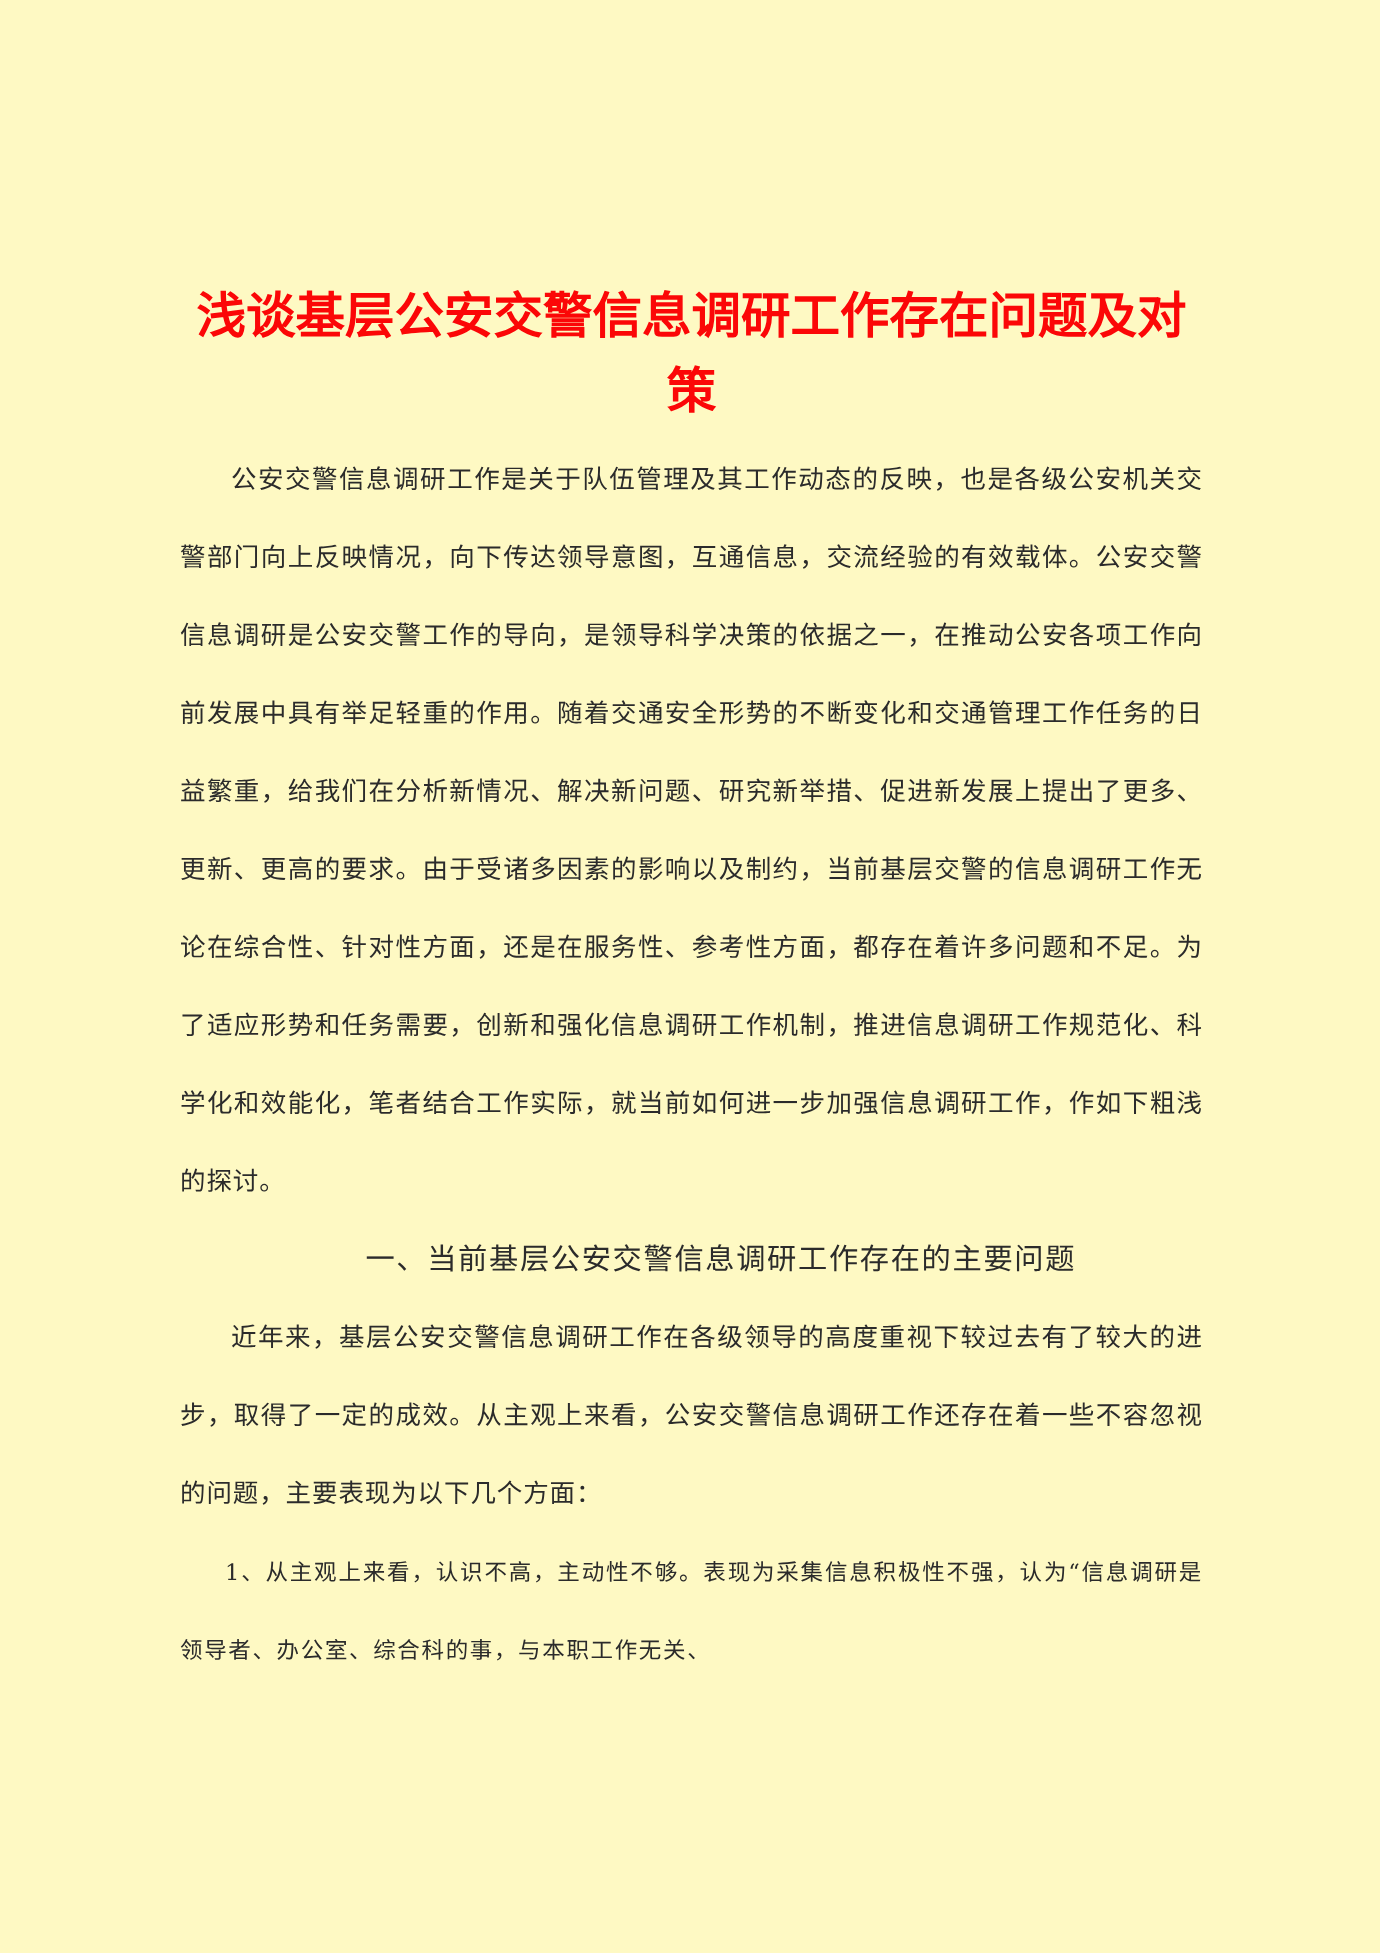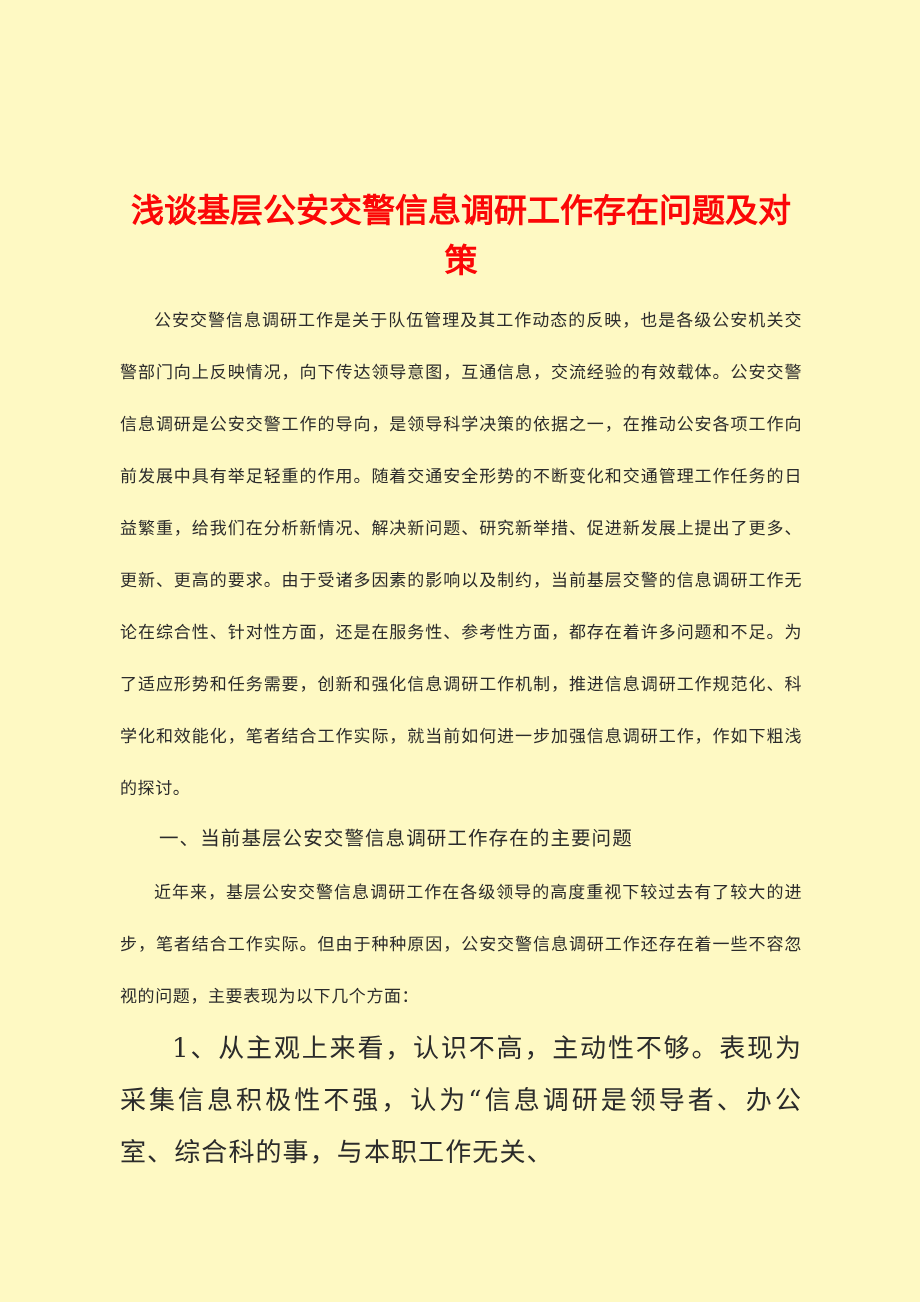--- a/index.html
+++ b/index.html
@@ -42,42 +42,41 @@
     font-size: 17px;
     line-height: 52px;
     text-align: justify;
     text-justify: inter-character;
     text-indent: 2em;
     margin: 0;
     letter-spacing: 0.6px;
     font-family: "DejaVu Serif", "Liberation Serif", serif;
   }
   .para.small {
-    font-size: 26px;
+    font-size: 15px;
     letter-spacing: 1.1px;
     line-height: 52px;
   }
   .para.heading-sec {
     font-size: 19.5px;
     letter-spacing: 1.1px;
     line-height: 52px;
-    text-align: left;
-    font-family: Liberation Mono, monospace;
+    text-align: center;
   }
 </style>
 </head>
 <body>
 
 <div id="page">
   <div class="doc-body">
 
     <h1 class="doc-title">浅谈基层公安交警信息调研工作存在问题及对策</h1>
 
     <p class="para">公安交警信息调研工作是关于队伍管理及其工作动态的反映，也是各级公安机关交警部门向上反映情况，向下传达领导意图，互通信息，交流经验的有效载体。公安交警信息调研是公安交警工作的导向，是领导科学决策的依据之一，在推动公安各项工作向前发展中具有举足轻重的作用。随着交通安全形势的不断变化和交通管理工作任务的日益繁重，给我们在分析新情况、解决新问题、研究新举措、促进新发展上提出了更多、更新、更高的要求。由于受诸多因素的影响以及制约，当前基层交警的信息调研工作无论在综合性、针对性方面，还是在服务性、参考性方面，都存在着许多问题和不足。为了适应形势和任务需要，创新和强化信息调研工作机制，推进信息调研工作规范化、科学化和效能化，笔者结合工作实际，就当前如何进一步加强信息调研工作，作如下粗浅的探讨。</p>
 
     <p class="para heading-sec">一、当前基层公安交警信息调研工作存在的主要问题</p>
 
-    <p class="para">近年来，基层公安交警信息调研工作在各级领导的高度重视下较过去有了较大的进步，笔者结合工作实际。但由于种种原因，公安交警信息调研工作还存在着一些不容忽视的问题，主要表现为以下几个方面：</p>
+    <p class="para">近年来，基层公安交警信息调研工作在各级领导的高度重视下较过去有了较大的进步，取得了一定的成效。从主观上来看，公安交警信息调研工作还存在着一些不容忽视的问题，主要表现为以下几个方面：</p>
 
     <p class="para small">1、从主观上来看，认识不高，主动性不够。表现为采集信息积极性不强，认为“信息调研是领导者、办公室、综合科的事，与本职工作无关、</p>
 
   </div>
 </div>
 
 </body></html>

